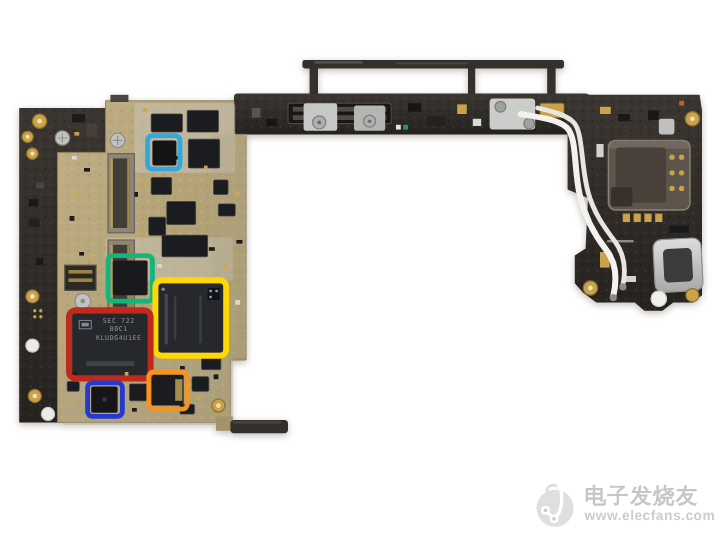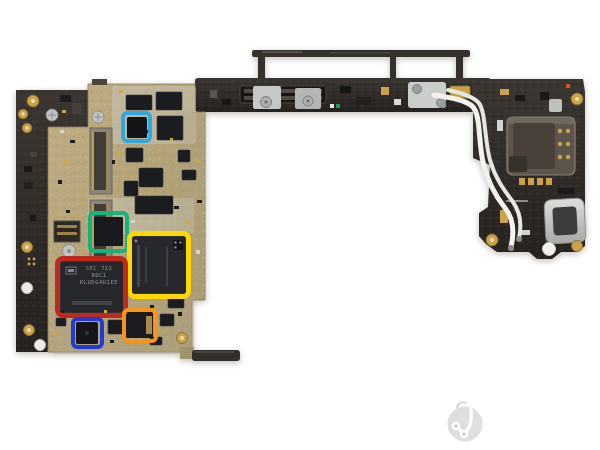--- a/index.html
+++ b/index.html
@@ -306,15 +306,19 @@
     <svg width="42" height="44" viewBox="0 0 42 44">
       <circle cx="21" cy="26" r="17.5" fill="rgba(197,197,197,0.55)"></circle>
       <path d="M24,6 C20,3 15,4 13,9" stroke="rgba(197,197,197,0.6)" stroke-width="2.6" fill="none" stroke-linecap="round"></path>
       <path d="M20,36 C26,31 28,22 27,12 C26.5,8 25,5.5 24,5" stroke="#ffffff" stroke-width="3.2" fill="none" stroke-linecap="round"></path>
       <path d="M12,28 L20,36" stroke="#ffffff" stroke-width="3" stroke-linecap="round"></path>
       <circle cx="12" cy="28" r="4.2" fill="#ffffff"></circle>
       <circle cx="12" cy="28" r="1.8" fill="rgba(190,190,190,0.8)"></circle>
       <circle cx="20" cy="36" r="4.2" fill="#ffffff"></circle>
       <circle cx="20" cy="36" r="1.8" fill="rgba(190,190,190,0.8)"></circle>
     </svg>
+    <div class="wm-text">
+      <div class="wm-brand">电子发烧友</div>
+      <div class="wm-url">www.elecfans.com</div>
+    </div>
   </div>
 
 </div>
 
 </body></html>

